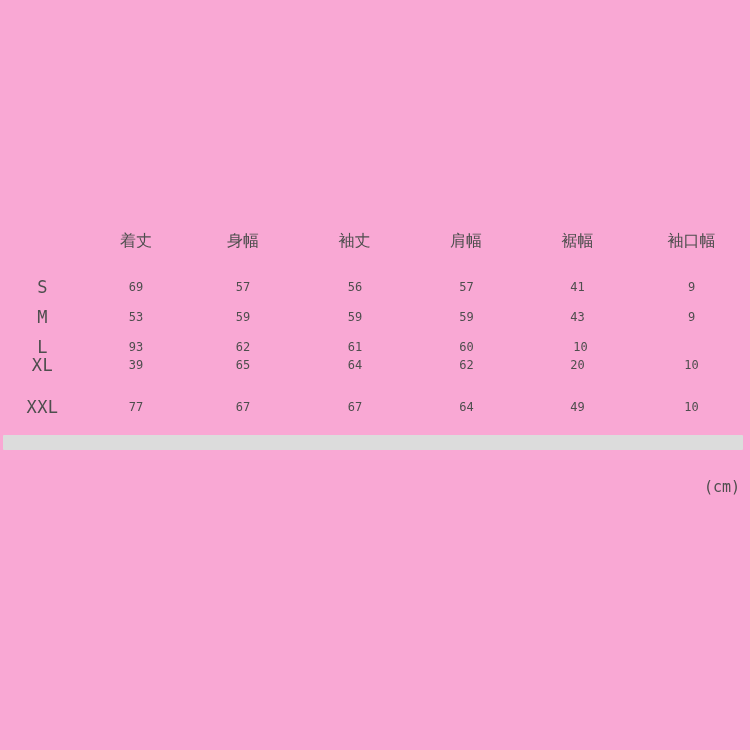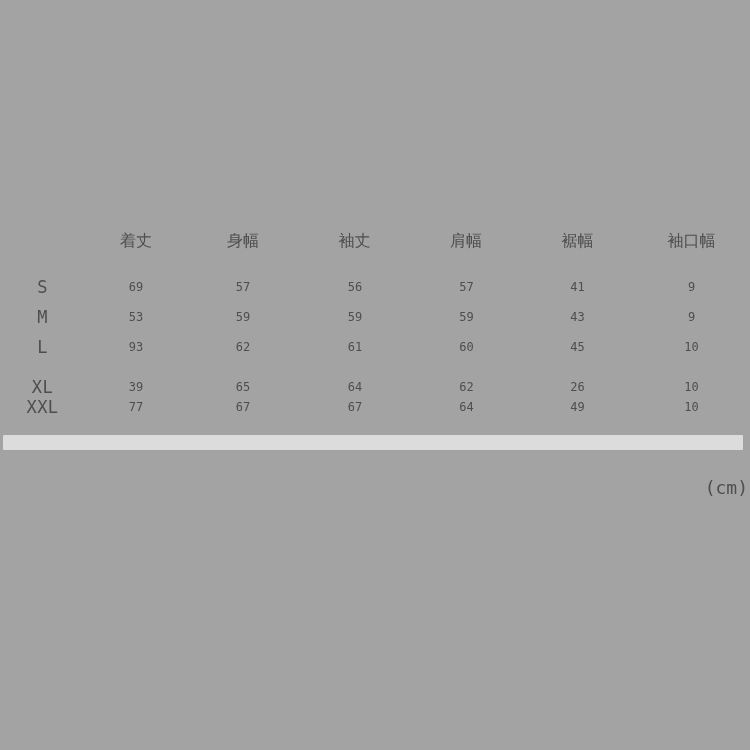--- a/index.html
+++ b/index.html
@@ -4,21 +4,21 @@
 <style>
   html, body {
     margin: 0;
     padding: 0;
     background: #ffffff;
   }
   .canvas {
     position: relative;
     width: 750px;
     height: 750px;
-    background: #a3a3a3;
+    background: #f9a8d4;
     overflow: hidden;
     font-family: "DejaVu Sans Mono", "Liberation Mono", monospace;
     color: #4e4e4e;
   }
   .row {
     position: absolute;
     left: 0;
     width: 750px;
     height: 30px;
     display: flex;
@@ -51,25 +51,25 @@
     top: 435px;
     left: 3px;
     width: 740px;
     height: 15px;
     background: #dcdcdc;
     border-radius: 1px;
   }
   .unit-label {
     position: absolute;
     top: 475px;
-    right: 2px;
+    right: 10px;
     height: 24px;
     display: flex;
     align-items: center;
-    font-size: 18px;
+    font-size: 15px;
     color: #4e4e4e;
   }
 </style>
 </head>
 <body>
 
 <div class="canvas">
 
   <div class="row header-row" style="top:226px">
     <div class="cell c0"></div>
@@ -100,31 +100,30 @@
     <div class="cell c5">43</div>
     <div class="cell c6">9</div>
   </div>
 
   <div class="row" style="top:332px">
     <div class="cell c0 size-cell">L</div>
     <div class="cell c1">93</div>
     <div class="cell c2">62</div>
     <div class="cell c3">61</div>
     <div class="cell c4">60</div>
-    <div class="cell c5">45</div>
     <div class="cell c6">10</div>
   </div>
 
-  <div class="row" style="top:372px">
+  <div class="row" style="top:350px">
     <div class="cell c0 size-cell">XL</div>
     <div class="cell c1">39</div>
     <div class="cell c2">65</div>
     <div class="cell c3">64</div>
     <div class="cell c4">62</div>
-    <div class="cell c5">26</div>
+    <div class="cell c5">20</div>
     <div class="cell c6">10</div>
   </div>
 
   <div class="row" style="top:392px">
     <div class="cell c0 size-cell">XXL</div>
     <div class="cell c1">77</div>
     <div class="cell c2">67</div>
     <div class="cell c3">67</div>
     <div class="cell c4">64</div>
     <div class="cell c5">49</div>

